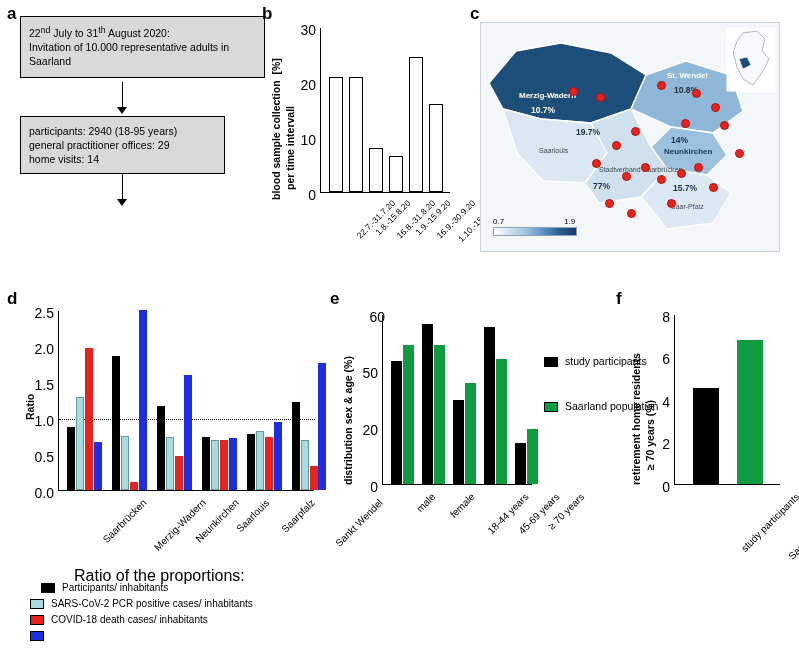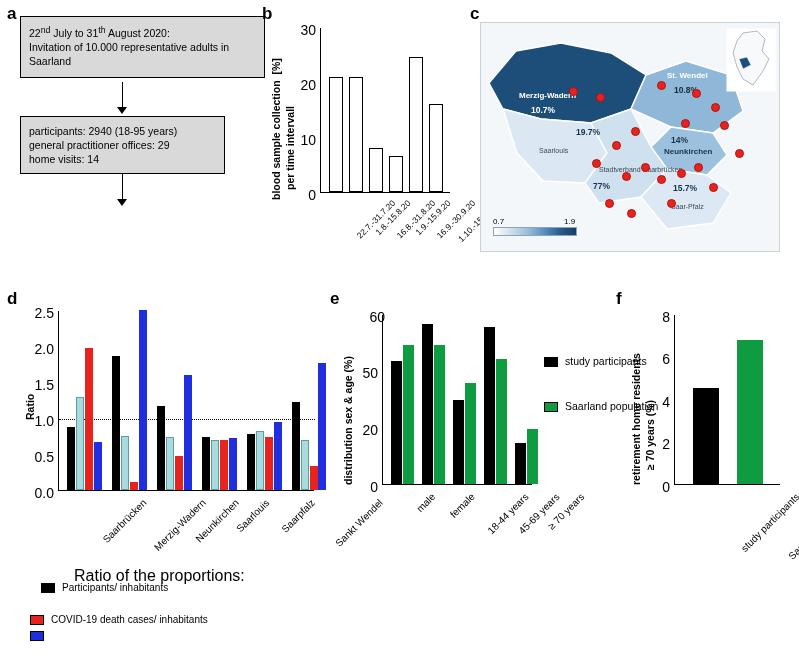--- a/index.html
+++ b/index.html
@@ -213,22 +213,25 @@
   <div class="xlab-rot" style="left:132px;top:212px;font-size:10px;">Merzig-Wadern</div>
   <div class="xlab-rot" style="left:177px;top:212px;font-size:10px;">Neunkirchen</div>
   <div class="xlab-rot" style="left:222px;top:212px;font-size:10px;">Saarlouis</div>
   <div class="xlab-rot" style="left:267px;top:212px;font-size:10px;">Saarpfalz</div>
   <div class="xlab-rot" style="left:315px;top:212px;font-size:10px;">Sankt Wendel</div>
 
   <div style="position:absolute;left:30px;top:282px;font-size:16px;padding-left:44px;">Ratio of the proportions:</div>
   <div class="legend-row" style="position:absolute;left:30px;top:297px;margin-left:11px;">
     <span class="legend-sq" style="background:#000000;"></span><span>Participants/ inhabitants</span>
   </div>
+  <div class="legend-row" style="position:absolute;left:30px;top:313px;">
+    <span class="legend-sq" style="background:#a9dadd;"></span><span>SARS-CoV-2 PCR positive cases/ inhabitants</span>
+  </div>
   <div class="legend-row" style="position:absolute;left:30px;top:329px;">
-    <span class="legend-sq" style="background:#e8221d;"></span><span>COVID-19 death cases/ inhabitants</span>
+    <span class="legend-sq" style="background:#e8221d;"></span><span>COVID-18 death cases/ inhabitants</span>
   </div>
   <div class="legend-row" style="position:absolute;left:30px;top:345px;">
     <span class="legend-sq" style="background:#1f2fe0;"></span>
   </div>
 </div>
 
 <div id="panel-e">
   <div class="panel-letter" style="left:4px;top:4px;">e</div>
 
   <div class="axis-title-v" style="left:16px;top:200px;">distribution sex &amp; age (%)</div>

